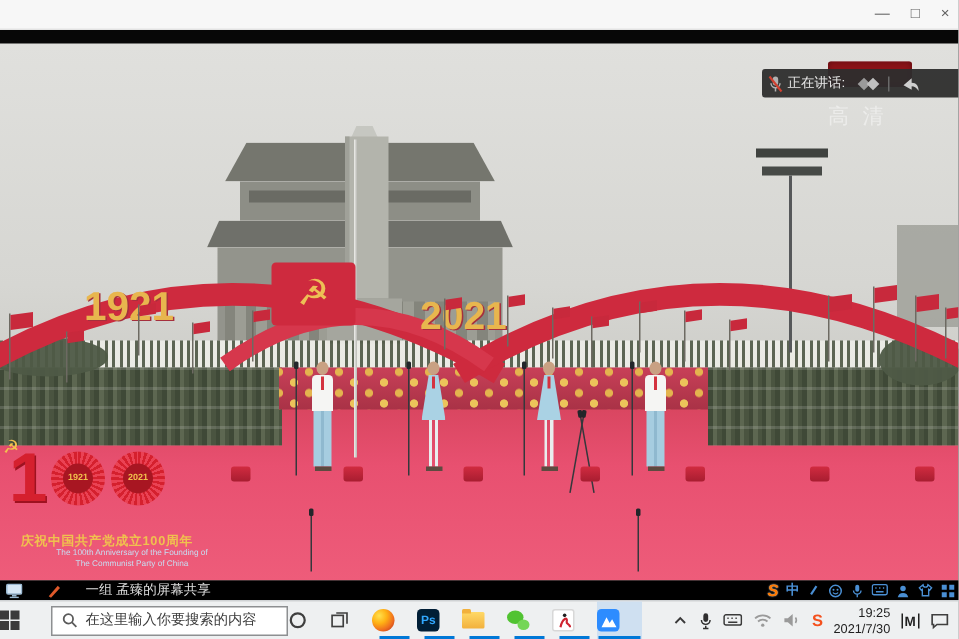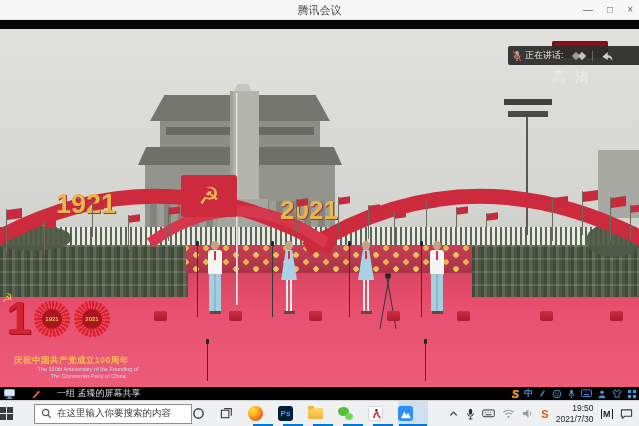--- a/index.html
+++ b/index.html
@@ -149,21 +149,20 @@
   #imind .bar{width:1.5px;height:10px;background:#1f1f1f;}
   #imind .m{font-size:9px;font-weight:bold;color:#1f1f1f;}
   #sgtray{font-size:11px;font-weight:bold;color:#f4511e;}
 </style>
 </head>
 <body>
 
 <div id="root">
 
   <div id="titlebar">
-    <span id="title">腾讯会议</span>
     <div id="wincontrols">
       <span class="wc">—</span>
       <span class="wc">□</span>
       <span class="wc">×</span>
     </div>
   </div>
 
   <div id="meeting">
 
     <div id="video">
@@ -434,21 +433,21 @@
       <svg width="13" height="11" viewBox="0 0 14 11">
         <path d="M1.5 4.2 a8 8 0 0 1 11 0 M3.6 6.4 a5 5 0 0 1 6.8 0" fill="none" stroke="#9a9a9a" stroke-width="1.3"></path>
         <circle cx="7" cy="9" r="1.2" fill="#9a9a9a"></circle>
       </svg>
       <svg width="12" height="11" viewBox="0 0 13 11">
         <path d="M1 4 H3.5 L7 1 V10 L3.5 7 H1 Z" fill="#9a9a9a"></path>
         <path d="M9 3.5 a3.5 3.5 0 0 1 0 4" fill="none" stroke="#9a9a9a" stroke-width="1.1"></path>
       </svg>
       <span id="sgtray">S</span>
       <div id="clock">
-        <div>19:50</div>
+        <div>19:25</div>
         <div>2021/7/30</div>
       </div>
       <div id="imind">
         <i class="bar"></i>
           <span class="m">M</span>
           <i class="bar"></i>
       </div>
       <svg width="13" height="12" viewBox="0 0 14 13">
         <path d="M1.5 2 H12.5 V9 H5 L2.5 11.2 V9 H1.5 Z" fill="none" stroke="#3f3f3f" stroke-width="1.2"></path>
       </svg>

